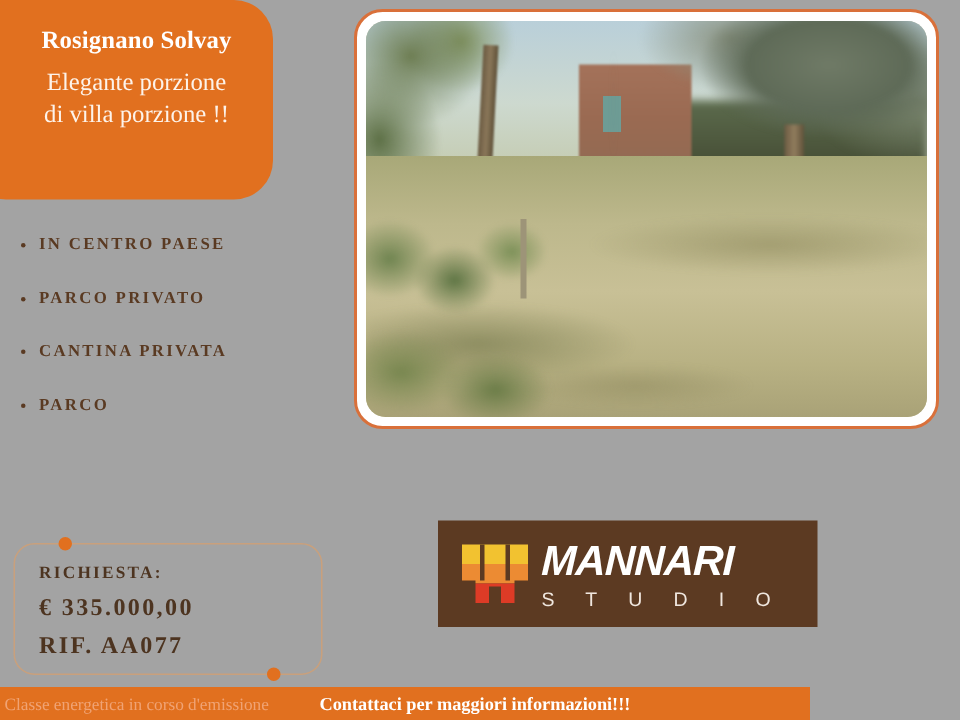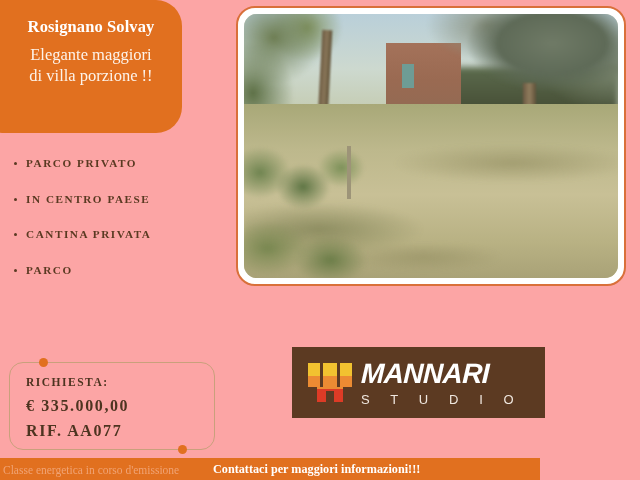--- a/index.html
+++ b/index.html
@@ -11,21 +11,21 @@
     height: 480px;
     overflow: hidden;
     background: #ffffff;
     font-family: "Liberation Serif", serif;
     position: relative;
   }
   #flyer {
     position: relative;
     width: 640px;
     height: 480px;
-    background: #fca5a5;
+    background: #a3a3a3;
     overflow: hidden;
   }
 
   
   #title-banner {
     position: absolute;
     left: -22px;
     top: 0;
     width: 204px;
     height: 133px;
@@ -332,33 +332,33 @@
   }
 </style>
 </head>
 <body>
 
 <div id="flyer">
 
   <div id="title-banner">
     <div id="banner-title">Rosignano Solvay</div>
     <div id="banner-sub">
-      <span>Elegante maggiori</span><br>
+      <span>Elegante porzione</span><br>
       <span>di villa porzione !!</span>
     </div>
   </div>
 
   <ul id="features">
     <li>
       <span class="bullet-dot"></span>
-      <span>PARCO PRIVATO</span>
+      <span>IN CENTRO PAESE</span>
     </li>
     <li>
       <span class="bullet-dot"></span>
-      <span>IN CENTRO PAESE</span>
+      <span>PARCO PRIVATO</span>
     </li>
     <li>
       <span class="bullet-dot"></span>
       <span>CANTINA PRIVATA</span>
     </li>
     <li>
       <span class="bullet-dot"></span>
       <span>PARCO</span>
     </li>
   </ul>

